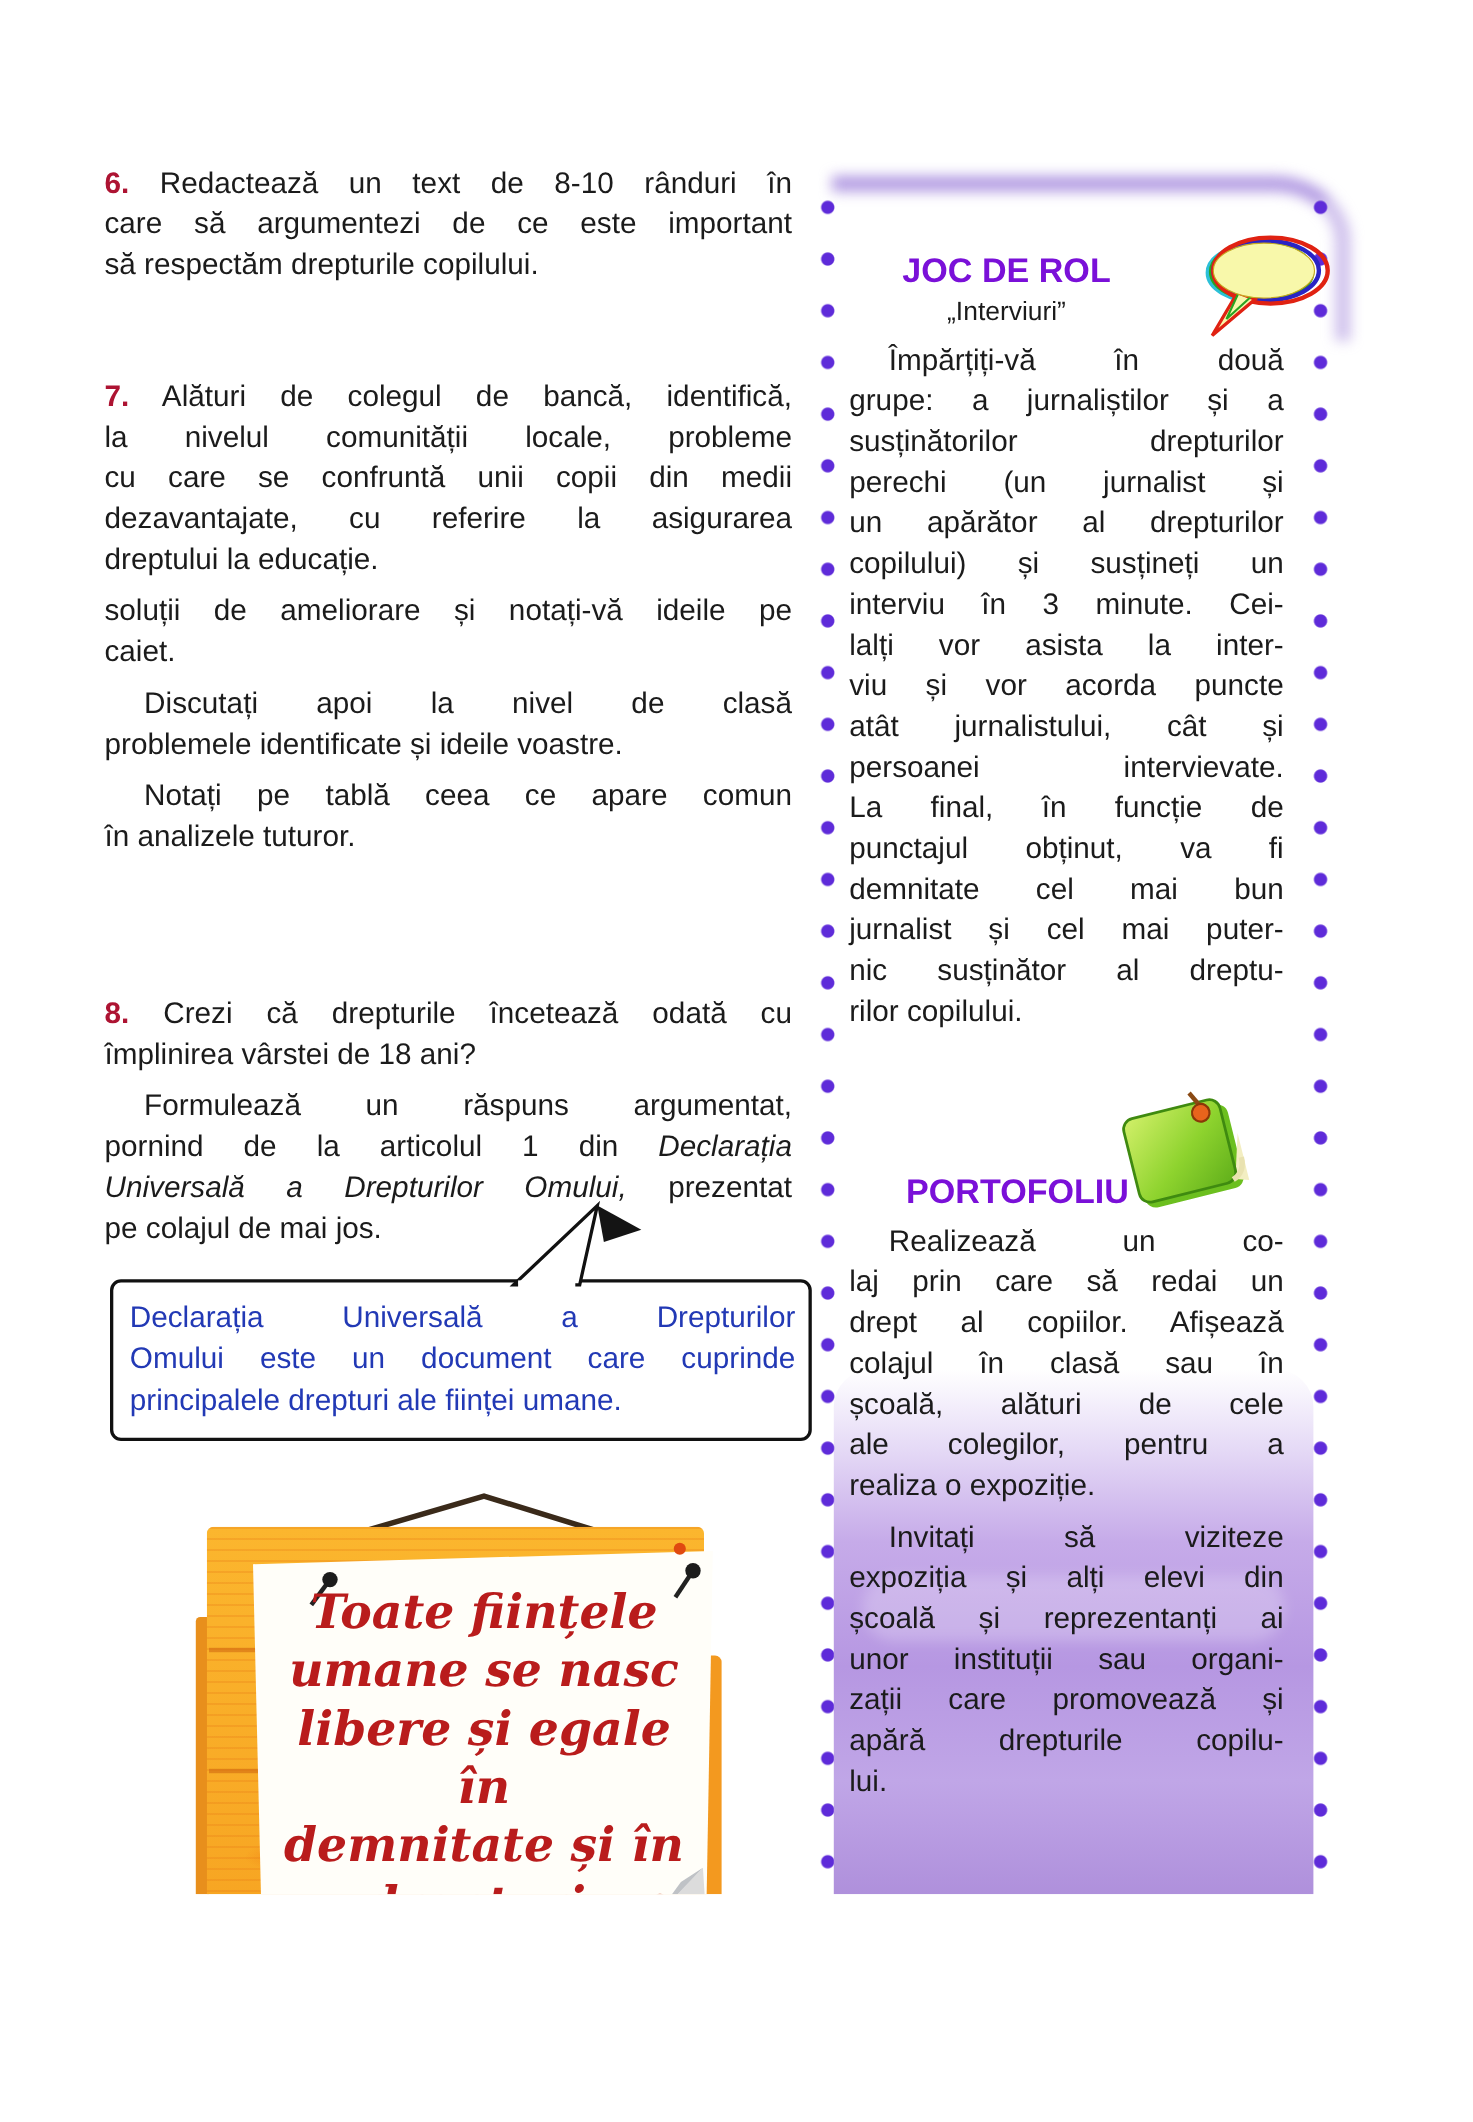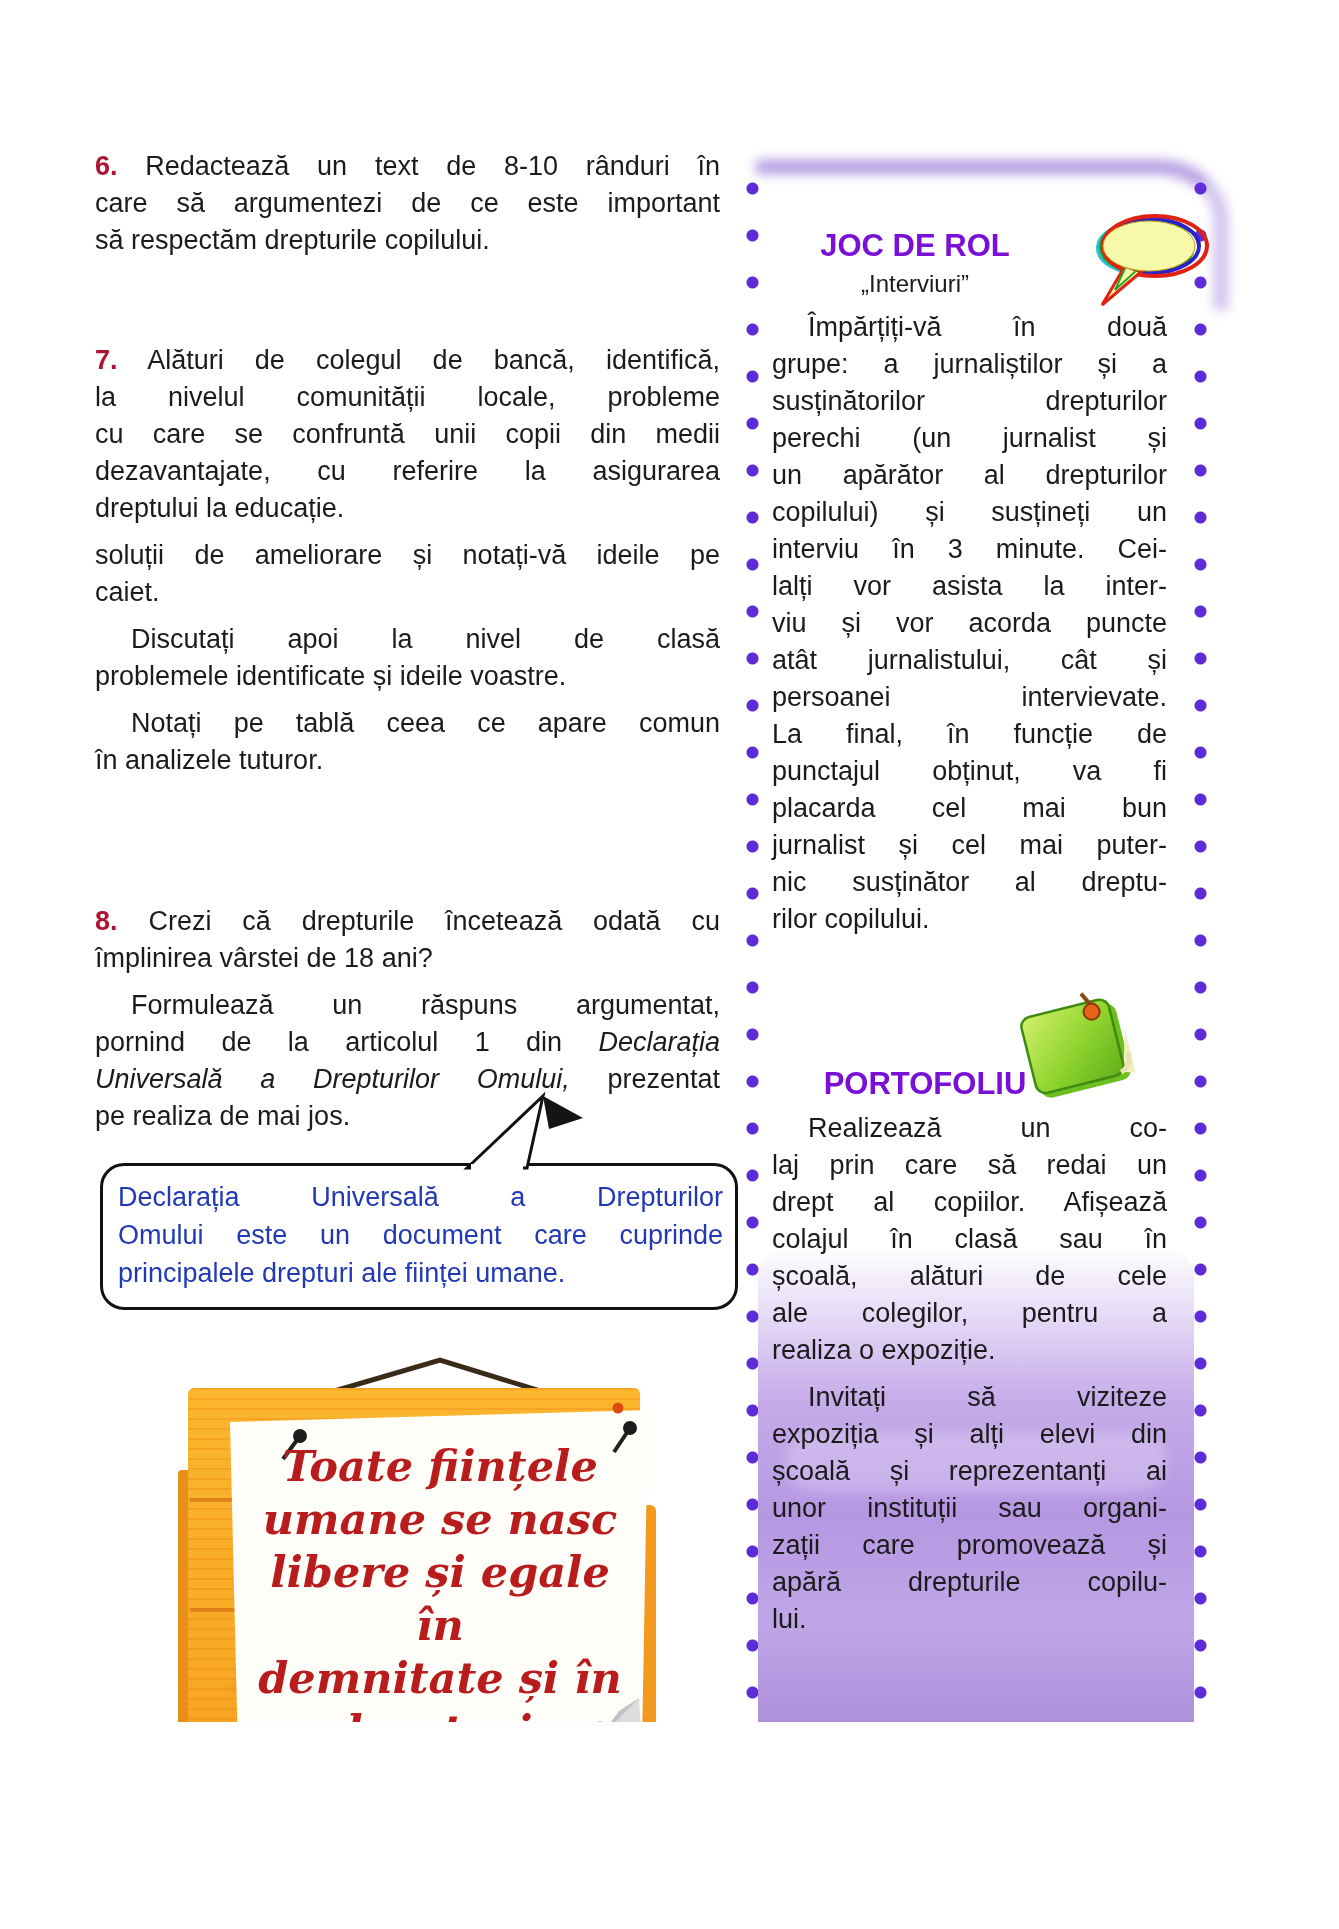--- a/index.html
+++ b/index.html
@@ -9,21 +9,21 @@
   .tblock{position:absolute;font-size:27px;line-height:37px;}
   .line{text-align:justify;text-align-last:justify;white-space:normal;}
   .line.last{text-align-last:left;}
   .line.indent{text-indent:36px;}
   .num{color:#ad1332;font-weight:bold;}
   .ital{font-style:italic;}
   .para{margin:0;}
   .para + .para{margin-top:10px;}
   
   #callout-box{position:absolute;left:100px;top:1163px;width:638px;height:147px;
-    border:3px solid #111;border-radius:24px;box-sizing:border-box;background:#fff;}
+    border:3px solid #111;border-radius:10px;box-sizing:border-box;background:#fff;}
   #callout-box .inner{position:absolute;left:15px;right:12px;top:12px;color:#2239b5;
     font-size:27px;line-height:38px;}
   #callout-beak{position:absolute;left:430px;top:1082px;width:170px;height:88px;z-index:5;}
   
   #wood{position:absolute;left:188px;top:1388px;width:452px;height:352px;
     background-image:
       repeating-linear-gradient(180deg, rgba(233,125,22,.30) 0 2px, rgba(255,255,255,0) 2px 10px),
       radial-gradient(ellipse 55px 20px at 70px 300px, rgba(238,120,18,.55), rgba(238,120,18,0) 65%),
       radial-gradient(ellipse 60px 22px at 400px 120px, rgba(238,120,18,.5), rgba(238,120,18,0) 65%),
       linear-gradient(180deg,#fbb62e,#f7a522);
@@ -104,21 +104,21 @@
 
   <div class="tblock" style="left:95px;top:903px;width:625px;">
       <div class="para">
         <div class="line"><span class="num">8.</span><span> Crezi că drepturile încetează odată cu</span></div>
         <div class="line last">împlinirea vârstei de 18 ani?</div>
       </div>
       <div class="para">
         <div class="line indent">Formulează un răspuns argumentat,</div>
         <div class="line"><span>pornind de la articolul 1 din </span><span class="ital">Declarația</span></div>
         <div class="line"><span class="ital">Universală a Drepturilor Omului,</span><span> prezentat</span></div>
-        <div class="line last">pe realiza de mai jos.</div>
+        <div class="line last">pe colajul de mai jos.</div>
       </div>
     </div>
 
   <div id="callout-box">
     <div class="inner">
         <div class="para">
           <div class="line">Declarația Universală a Drepturilor</div>
           <div class="line">Omului este un document care cuprinde</div>
           <div class="line last">principalele drepturi ale ființei umane.</div>
         </div>
@@ -191,21 +191,21 @@
         <div class="line">perechi (un jurnalist și</div>
         <div class="line">un apărător al drepturilor</div>
         <div class="line">copilului) și susțineți un</div>
         <div class="line">interviu în 3 minute. Cei-</div>
         <div class="line">lalți vor asista la inter-</div>
         <div class="line">viu și vor acorda puncte</div>
         <div class="line">atât jurnalistului, cât și</div>
         <div class="line">persoanei intervievate.</div>
         <div class="line">La final, în funcție de</div>
         <div class="line">punctajul obținut, va fi</div>
-        <div class="line">placarda cel mai bun</div>
+        <div class="line">demnitate cel mai bun</div>
         <div class="line">jurnalist și cel mai puter-</div>
         <div class="line">nic susținător al dreptu-</div>
         <div class="line last">rilor copilului.</div>
       </div>
     </div>
 
   <svg id="folder-icon" viewBox="0 0 120 132">
     <defs>
       <linearGradient id="fg" x1="0" y1="0" x2="1" y2="1">
         <stop offset="0" stop-color="#d3f06a"></stop>

